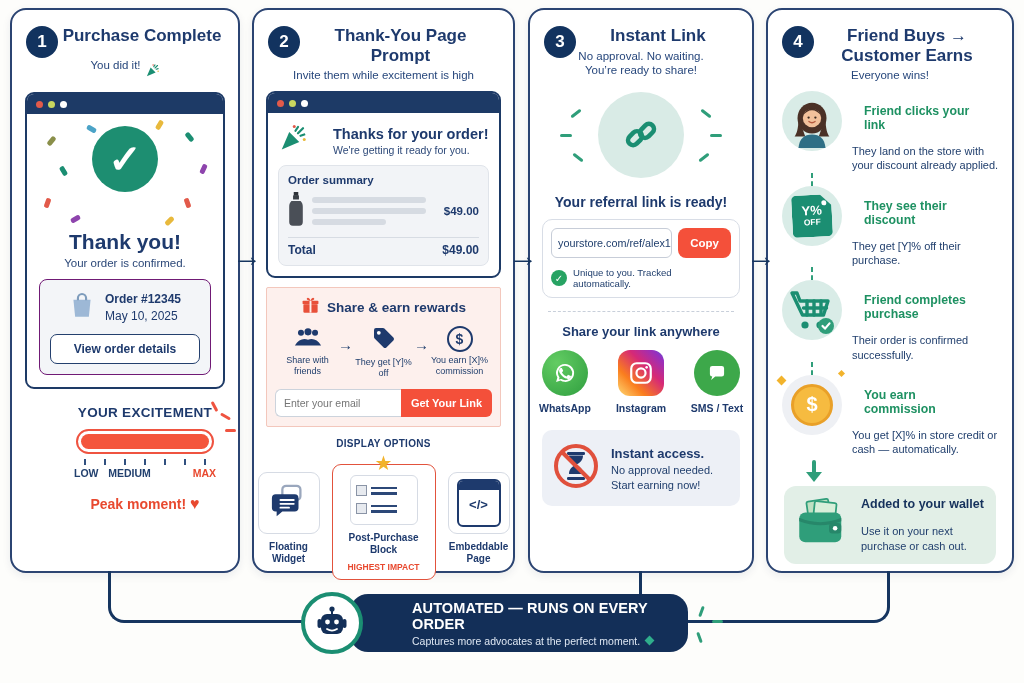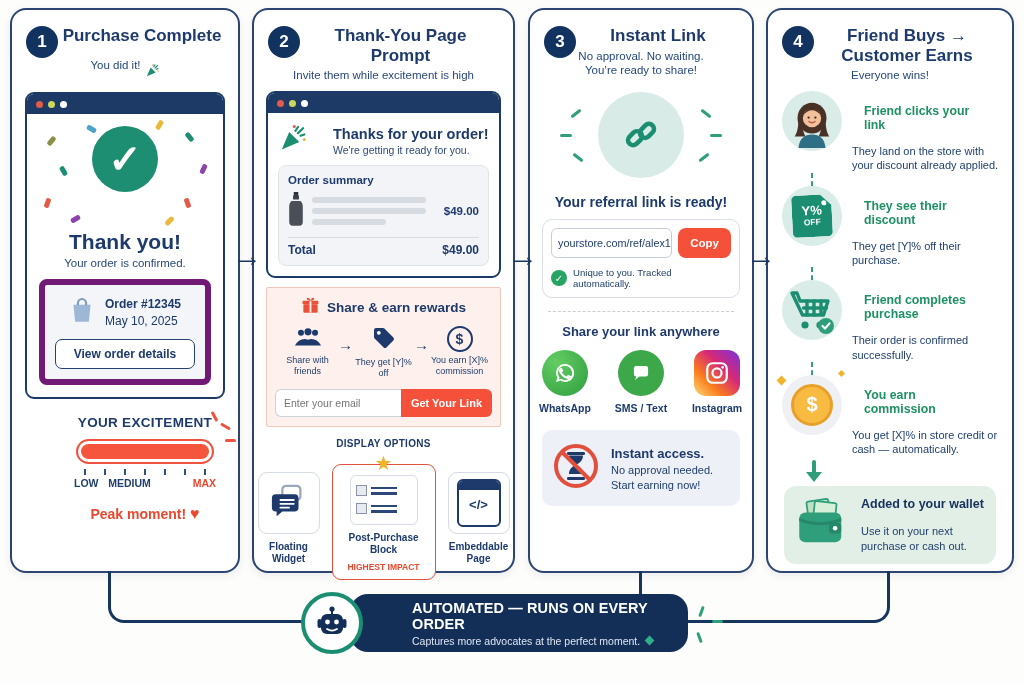--- a/index.html
+++ b/index.html
@@ -22,21 +22,21 @@
   .chrome{height:20px;background:#1d3a66;display:flex;align-items:center;gap:5px;padding-left:9px;}
   .dot{width:7px;height:7px;border-radius:50%;display:block;}
   .dot.r{background:#e25a4a}.dot.y{background:#c9d75f}.dot.w{background:#fff}
   
   .confzone{position:relative;height:116px;}
   .checkcirc{position:absolute;left:50%;top:12px;transform:translateX(-50%);width:66px;height:66px;border-radius:50%;
              background:#1d8e71;color:#fff;font-size:40px;font-weight:bold;display:flex;align-items:center;justify-content:center;}
   .cf{position:absolute;width:5px;height:10px;border-radius:2px;}
   .ty{margin:0;text-align:center;font-size:21px;color:#1e3a6d;font-weight:bold;}
   .confline{margin:3px 0 0;text-align:center;font-size:11.5px;color:#2c4878;}
-  .ordcard{margin:10px 12px 12px;background:#f3f5f8;border:6px solid #701a75;border-radius:8px;padding:10px;}
+  .ordcard{margin:10px 12px 12px;background:#f3f5f8;border:1px solid #701a75;border-radius:8px;padding:10px;}
   .ordrow{display:flex;gap:10px;align-items:center;justify-content:center;}
   .ordid{font-weight:bold;font-size:12px;}
   .orddate{font-size:12px;margin-top:3px;}
   .vod{margin-top:10px;width:100%;background:#fff;border:1.5px solid #24406e;border-radius:7px;padding:7px 0;
        font-weight:bold;font-size:12px;color:#1e3a6d;font-family:inherit;cursor:pointer;}
   .excite{position:relative;margin-top:16px;padding-left:40px;}
   .exlabel{margin:0;text-align:center;font-size:13.5px;letter-spacing:.3px;color:#1e3a6d;font-weight:bold;}
   .meter{margin:9px 24px 0;border:2px solid #ef5340;border-radius:15px;padding:3px;}
   .mfill{height:15px;border-radius:10px;background:#f4553c;}
   .rdash{position:absolute;width:11px;height:3px;background:#ef5340;border-radius:2px;}
@@ -447,36 +447,36 @@
       <div class="social">
         <div class="socirc wa">
           <svg width="28" height="28" viewBox="0 0 44 44">
               <path fill="#fff" d="M22 8a14 14 0 0 0-12 21.2L8 36l7-2.1A14 14 0 1 0 22 8Zm0 2.8a11.2 11.2 0 1 1-5.7 20.8l-.5-.3-3.4 1 1.1-3.2-.3-.5A11.2 11.2 0 0 1 22 10.8Z"></path>
               <path fill="#fff" d="M17.4 14.9c-.3-.7-.7-.7-1-.7h-.9c-.3 0-.8.1-1.2.6s-1.6 1.5-1.6 3.7 1.7 4.4 1.9 4.7c.2.3 3.2 5.1 7.9 7 3.9 1.5 4.7 1.2 5.5 1.1.9-.1 2.7-1.1 3-2.1.4-1 .4-2 .3-2.2-.1-.2-.4-.3-.9-.5l-3-1.5c-.4-.1-.7-.2-1 .2l-1.5 1.9c-.3.3-.6.4-1 .1-.5-.2-2-.7-3.8-2.3a14 14 0 0 1-2.6-3.3c-.3-.5 0-.7.2-1l.8-.9c.2-.3.3-.5.5-.8.2-.3.1-.6 0-.8l-1.6-3.2Z"></path>
             </svg>
         </div>
         <div class="soclabel">WhatsApp</div>
       </div>
       <div class="social">
-        <div class="socirc smsbg">
-          <svg width="26" height="26" viewBox="0 0 44 44">
-              <path d="M10 14 a4 4 0 0 1 4 -4 h16 a4 4 0 0 1 4 4 v10 a4 4 0 0 1 -4 4 h-11 l-7 6 2 -6 a4 4 0 0 1 -4 -4 z" fill="#fff"></path>
-            </svg>
-        </div>
-        <div class="soclabel">SMS / Text</div>
-      </div>
-      <div class="social">
         <div class="igbg">
           <svg width="26" height="26" viewBox="0 0 24 24" fill="none" stroke="#fff" stroke-width="2">
               <rect x="3" y="3" width="18" height="18" rx="5"></rect>
               <circle cx="12" cy="12" r="4.2"></circle>
               <circle cx="17.2" cy="6.8" r="1.2" fill="#fff" stroke="none"></circle>
             </svg>
         </div>
         <div class="soclabel">Instagram</div>
+      </div>
+      <div class="social">
+        <div class="socirc smsbg">
+          <svg width="26" height="26" viewBox="0 0 44 44">
+              <path d="M10 14 a4 4 0 0 1 4 -4 h16 a4 4 0 0 1 4 4 v10 a4 4 0 0 1 -4 4 h-11 l-7 6 2 -6 a4 4 0 0 1 -4 -4 z" fill="#fff"></path>
+            </svg>
+        </div>
+        <div class="soclabel">SMS / Text</div>
       </div>
     </div>
     <div class="accesscard">
       <span>
         <svg width="48" height="48" viewBox="0 0 48 48">
             <g fill="#1e3a6d">
               <rect x="15" y="10" width="18" height="3" rx="1.2"></rect>
               <rect x="15" y="35" width="18" height="3" rx="1.2"></rect>
               <path d="M17 13.5 h14 c0 5 -3 7.3 -7 9.3 4 2 7 4.3 7 9.3 h-14 c0 -5 3 -7.3 7 -9.3 -4 -2 -7 -4.3 -7 -9.3 z"></path>
             </g>

